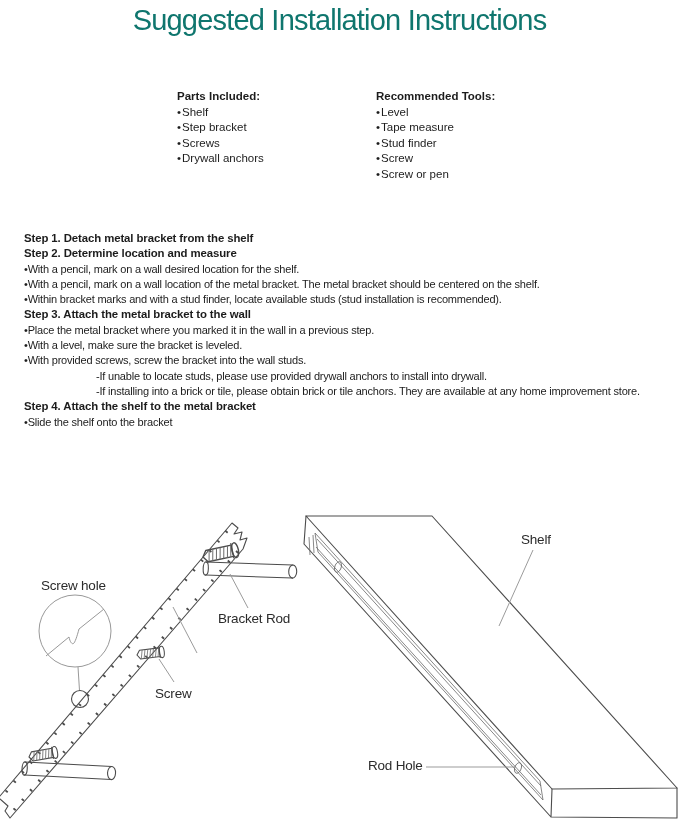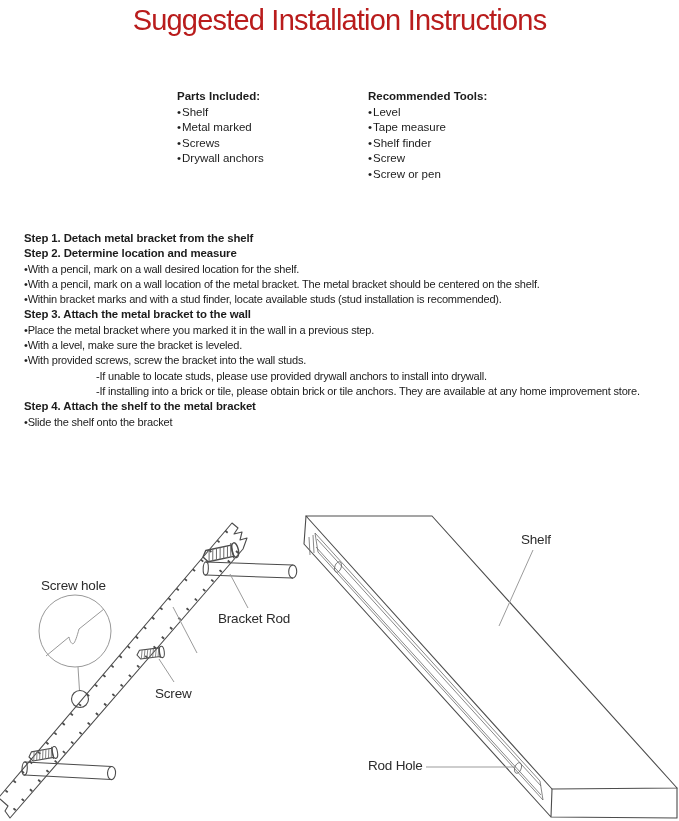--- a/index.html
+++ b/index.html
@@ -2,27 +2,27 @@
 <html><head>
 <meta charset="utf-8">
 <style>
   html,body { margin:0; padding:0; }
   body {
     width:679px; height:821px; background:#ffffff; position:relative; overflow:hidden;
     font-family:"Liberation Sans", sans-serif; color:#1a1a1a;
   }
   .title {
     position:absolute; top:4px; left:0; width:679px; text-align:center;
-    font-size:29px; font-weight:400; letter-spacing:-0.8px; color:#b91c1c;
+    font-size:29px; font-weight:400; letter-spacing:-0.8px; color:#0f766e;
   }
   .col {
     position:absolute; top:89px; font-size:11.5px; line-height:15.5px; color:#1c1c1c;
   }
   .col-parts { left:177px; }
-  .col-tools { left:368px; }
+  .col-tools { left:376px; }
   .col-heading { font-weight:bold; }
   .list-item::before { content:"\2022"; margin-right:1px; }
   .steps {
     position:absolute; left:3px; top:231px; width:676px;
     font-size:11px; line-height:15.3px; letter-spacing:-0.2px; color:#1c1c1c;
     white-space:nowrap;
     margin-left:21px;
   }
   .step-line[data-kind="heading"] { font-weight:bold; font-size:11.4px; letter-spacing:-0.1px; }
   .step-line[data-kind="bullet"]::before { content:"\2022"; }
@@ -37,32 +37,32 @@
 </style>
 </head>
 <body>
 
 <div class="title">Suggested Installation Instructions</div>
 
 <div class="col col-parts">
   <div class="col-heading">Parts Included:</div>
   <div>
       <div class="list-item">Shelf</div>
-      <div class="list-item">Metal marked</div>
+      <div class="list-item">Step bracket</div>
       <div class="list-item">Screws</div>
       <div class="list-item">Drywall anchors</div>
     </div>
 </div>
 
 <div class="col col-tools">
   <div class="col-heading">Recommended Tools:</div>
   <div>
       <div class="list-item">Level</div>
       <div class="list-item">Tape measure</div>
-      <div class="list-item">Shelf finder</div>
+      <div class="list-item">Stud finder</div>
       <div class="list-item">Screw</div>
       <div class="list-item">Screw or pen</div>
     </div>
 </div>
 
 <div class="steps">
     <div class="step-line" data-kind="heading">Step 1. Detach metal bracket from the shelf</div>
     <div class="step-line" data-kind="heading">Step 2. Determine location and measure</div>
     <div class="step-line" data-kind="bullet">With a pencil, mark on a wall desired location for the shelf.</div>
     <div class="step-line" data-kind="bullet">With a pencil, mark on a wall location of the metal bracket. The metal bracket should be centered on the shelf.</div>

